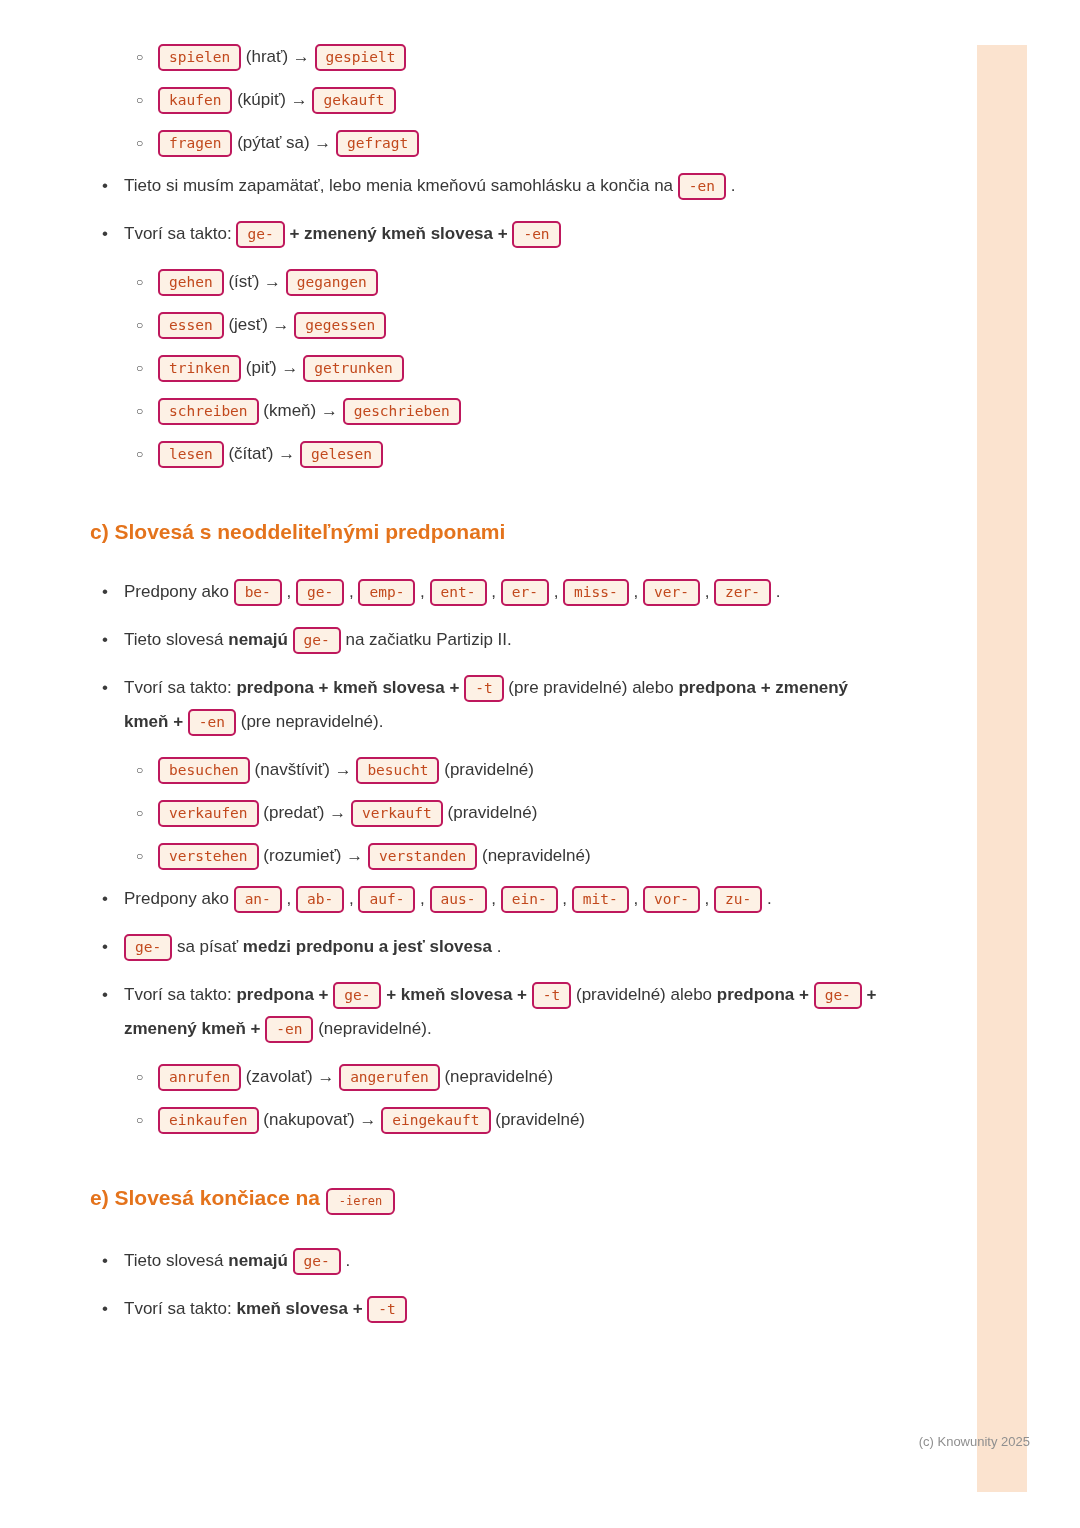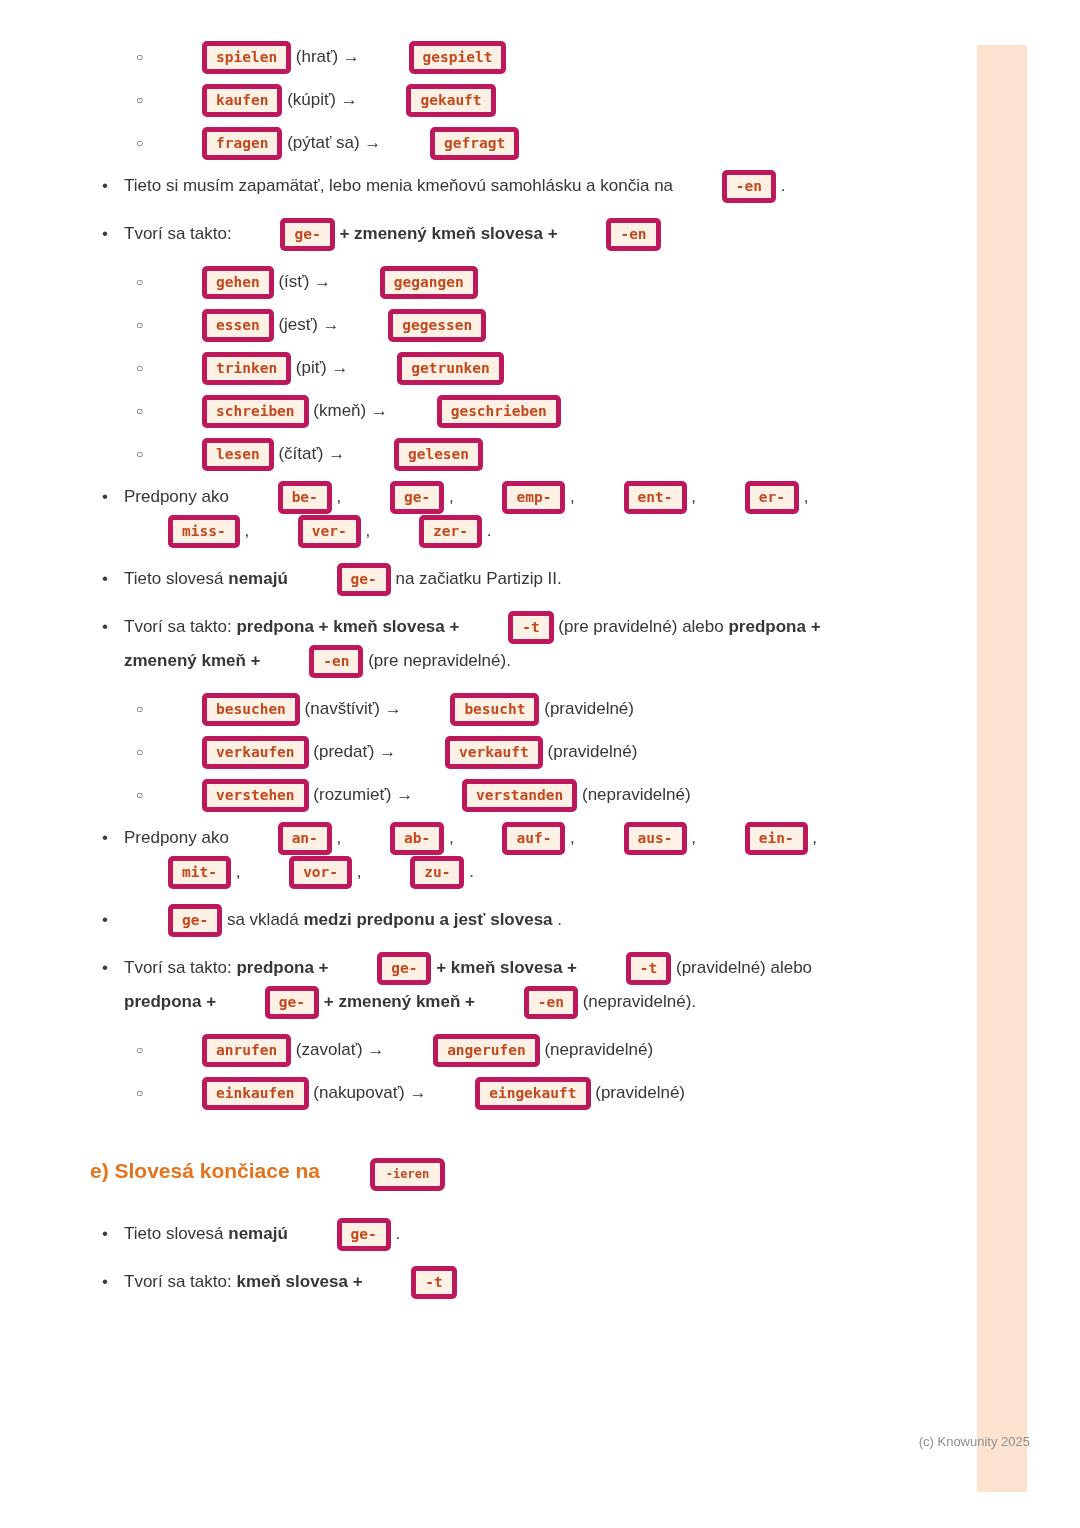--- a/index.html
+++ b/index.html
@@ -25,24 +25,24 @@
   .item { display: flex; align-items: baseline; }
   .item.l1 { margin: 0 0 14px 12px; }
   .item.l2 { margin: 0 0 9px 46px; }
   .bullet { flex: 0 0 22px; color: #3c3c3c; }
   .l1 .bullet { font-size: 17px; }
   .l2 .bullet { font-size: 12px; position: relative; top: -1px; }
   .itemc { flex: 1 1 auto; font-size: 17px; line-height: 34px; }
   .b { font-weight: bold; }
   .chip {
     font-family: "DejaVu Sans Mono", monospace;
-    font-weight: bold; font-size: 14.5px;
+    font-weight: normal; font-size: 14.5px;
     color: #c2491d; background: #fdf1e5;
-    border: 5px solid #be185d; border-radius: 5px;
-    padding: 3px 9px 4px 9px; white-space: nowrap; margin-left: 44px;
+    border: 2px solid #be185d; border-radius: 5px;
+    padding: 3px 9px 4px 9px; white-space: nowrap;
   }
   .chip-lg { font-size: 12px; padding: 4px 11px 5px 11px; border-radius: 6px; }
   .footer {
     position: absolute; top: 1434px; right: 50px;
     font-size: 13px; color: #8f8f8f;
   }
 </style>
 </head>
 <body>
 
@@ -82,20 +82,21 @@
       <span class="itemc"><span class="chip">trinken</span> <span>(piť) →</span> <span class="chip">getrunken</span></span>
     </div>
     <div class="item l2">
       <span class="bullet">○</span>
       <span class="itemc"><span class="chip">schreiben</span> <span>(kmeň) →</span> <span class="chip">geschrieben</span></span>
     </div>
     <div class="item l2">
       <span class="bullet">○</span>
       <span class="itemc"><span class="chip">lesen</span> <span>(čítať) →</span> <span class="chip">gelesen</span></span>
     </div>
+    <div class="heading"><span>c) Slovesá s neoddeliteľnými predponami</span></div>
     <div class="item l1">
       <span class="bullet">•</span>
       <span class="itemc"><span>Predpony ako</span> <span class="chip">be-</span> <span>,</span> <span class="chip">ge-</span> <span>,</span> <span class="chip">emp-</span> <span>,</span> <span class="chip">ent-</span> <span>,</span> <span class="chip">er-</span> <span>,</span> <span class="chip">miss-</span> <span>,</span> <span class="chip">ver-</span> <span>,</span> <span class="chip">zer-</span> <span>.</span></span>
     </div>
     <div class="item l1">
       <span class="bullet">•</span>
       <span class="itemc"><span>Tieto slovesá</span> <span class="b">nemajú</span> <span class="chip">ge-</span> <span>na začiatku Partizip II.</span></span>
     </div>
     <div class="item l1">
       <span class="bullet">•</span>
@@ -112,21 +113,21 @@
     <div class="item l2">
       <span class="bullet">○</span>
       <span class="itemc"><span class="chip">verstehen</span> <span>(rozumieť) →</span> <span class="chip">verstanden</span> <span>(nepravidelné)</span></span>
     </div>
     <div class="item l1">
       <span class="bullet">•</span>
       <span class="itemc"><span>Predpony ako</span> <span class="chip">an-</span> <span>,</span> <span class="chip">ab-</span> <span>,</span> <span class="chip">auf-</span> <span>,</span> <span class="chip">aus-</span> <span>,</span> <span class="chip">ein-</span> <span>,</span> <span class="chip">mit-</span> <span>,</span> <span class="chip">vor-</span> <span>,</span> <span class="chip">zu-</span> <span>.</span></span>
     </div>
     <div class="item l1">
       <span class="bullet">•</span>
-      <span class="itemc"><span class="chip">ge-</span> <span>sa vkladá</span> <span class="b">medzi predponu a jesť slovesa</span> <span>.</span></span>
+      <span class="itemc"><span class="chip">ge-</span> <span>sa písať</span> <span class="b">medzi predponu a jesť slovesa</span> <span>.</span></span>
     </div>
     <div class="item l1">
       <span class="bullet">•</span>
       <span class="itemc"><span>Tvorí sa takto:</span> <span class="b">predpona +</span> <span class="chip">ge-</span> <span class="b">+ kmeň slovesa +</span> <span class="chip">-t</span> <span>(pravidelné) alebo</span> <span class="b">predpona +</span> <span class="chip">ge-</span> <span class="b">+ zmenený kmeň +</span> <span class="chip">-en</span> <span>(nepravidelné).</span></span>
     </div>
     <div class="item l2">
       <span class="bullet">○</span>
       <span class="itemc"><span class="chip">anrufen</span> <span>(zavolať) →</span> <span class="chip">angerufen</span> <span>(nepravidelné)</span></span>
     </div>
     <div class="item l2">

